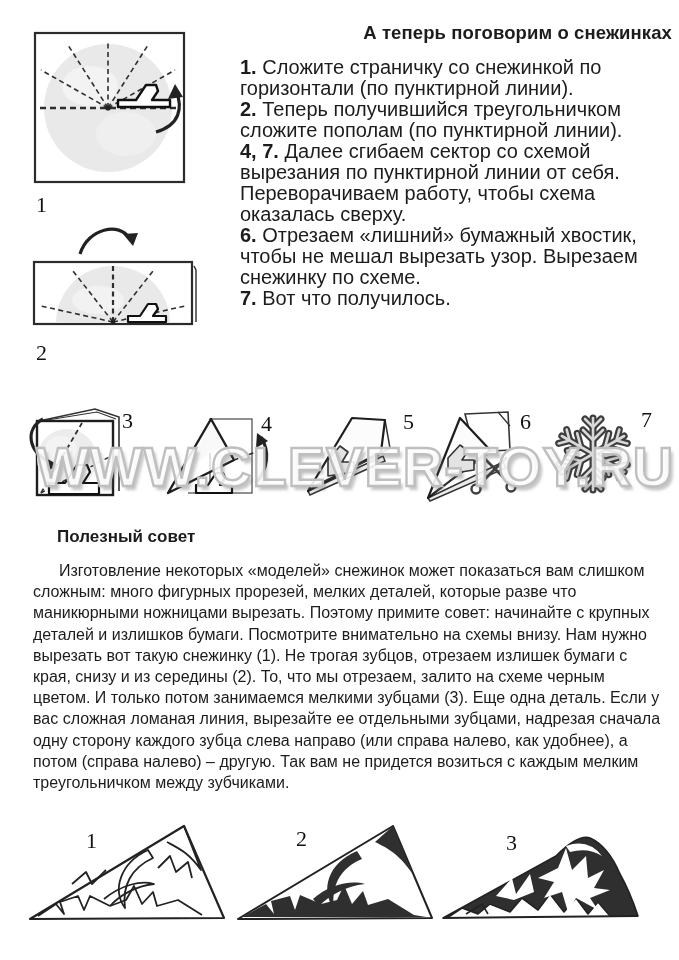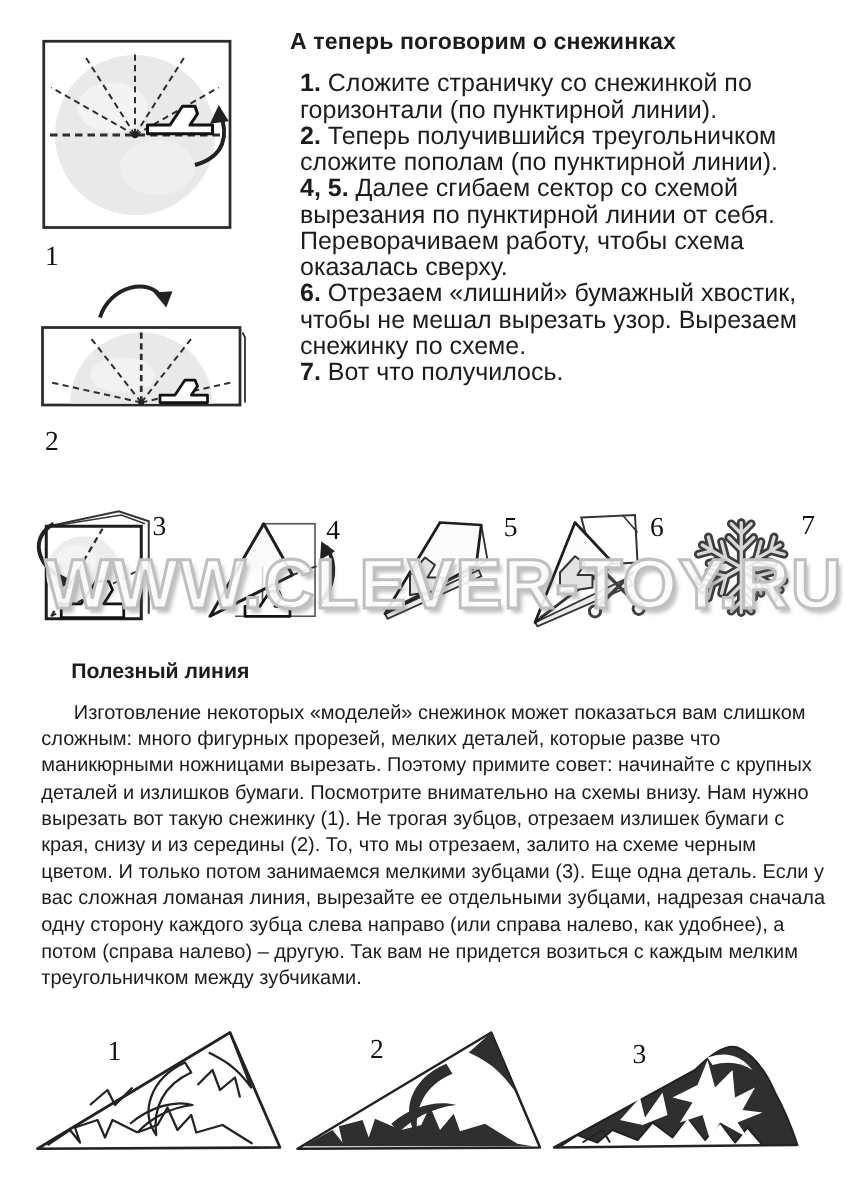--- a/index.html
+++ b/index.html
@@ -1,19 +1,19 @@
 <!DOCTYPE html>
 <html><head>
 <meta charset="utf-8">
 <style>
   html,body{margin:0;padding:0;background:#ffffff;}
   .page{position:relative;width:679px;height:960px;background:#fff;overflow:hidden;
         font-family:"Liberation Sans",sans-serif;color:#1c1c1c;}
   .abs{position:absolute;}
-  h1.title{margin:0;font-size:18.5px;font-weight:700;letter-spacing:.1px;}
+  h1.title{margin:0;font-size:18.5px;font-weight:700;letter-spacing:.1px;text-align:right;}
   .instr{margin:0;padding:0;list-style:none;font-size:20px;line-height:21px;}
   .instr li{margin:0;}
   .instr b{font-weight:700;}
   .advice-h{margin:0;font-size:17px;font-weight:700;}
   .advice-b{margin:3px;font-size:16px;line-height:21.2px;text-indent:26px;}
   .figlabel{font-family:"Liberation Serif",serif;font-size:22px;color:#111;}
   .watermark{font-size:56px;font-weight:700;letter-spacing:1px;white-space:nowrap;
              color:rgba(255,255,255,.88);
              -webkit-text-stroke:2.4px #bfbfbf;
              text-shadow:3px 4px 3px rgba(90,90,90,.35);
@@ -66,21 +66,21 @@
     <circle cx="85" cy="100" r="2.4" fill="#222"></circle>
     <path d="M100,100 L100,94 L112,94 L120,82 L128,82 L130,87 L125,94 L138,94 L138,100 Z" fill="#fff" stroke="#111" stroke-width="2.2" stroke-linejoin="round"></path>
   </svg>
   <div class="abs figlabel" style="left:36px;top:340px">2</div>
 
   <h1 class="abs title" style="left:232px;top:22px;width:440px">А теперь поговорим о снежинках</h1>
 
   <ul class="abs instr" style="left:240px;top:57px;width:424px">
     <li><b>1.</b> <span>Сложите страничку со снежинкой по горизонтали (по пунктирной линии).</span></li>
     <li><b>2.</b> <span>Теперь получившийся треугольничком сложите пополам (по пунктирной линии).</span></li>
-    <li><b>4, 5.</b> <span>Далее сгибаем сектор со схемой вырезания по пунктирной линии от себя. Переворачиваем работу, чтобы схема оказалась сверху.</span></li>
+    <li><b>4, 7.</b> <span>Далее сгибаем сектор со схемой вырезания по пунктирной линии от себя. Переворачиваем работу, чтобы схема оказалась сверху.</span></li>
     <li><b>6.</b> <span>Отрезаем «лишний» бумажный хвостик, чтобы не мешал вырезать узор. Вырезаем снежинку по схеме.</span></li>
     <li><b>7.</b> <span>Вот что получилось.</span></li>
   </ul>
 
   <svg class="abs" style="left:25px;top:403px" width="115" height="105" viewBox="0 0 115 105">
     <path d="M14,18 L70,6 L94,14 L94,88" fill="#fff" stroke="#333" stroke-width="1.6"></path>
     <path d="M16,18 L72,9 L91,16" fill="none" stroke="#333" stroke-width="1.2"></path>
     <rect x="12" y="18" width="76" height="74" fill="#fff" stroke="#1e1e1e" stroke-width="2.4"></rect>
     <ellipse cx="42" cy="56" rx="30" ry="30" fill="#ececec"></ellipse>
     <ellipse cx="36" cy="46" rx="16" ry="13" fill="#f5f5f5" opacity=".8"></ellipse>
@@ -157,21 +157,21 @@
       <use href="#sfArm" transform="rotate(120 50 48)"></use>
       <use href="#sfArm" transform="rotate(180 50 48)"></use>
       <use href="#sfArm" transform="rotate(240 50 48)"></use>
       <use href="#sfArm" transform="rotate(300 50 48)"></use>
     </g>
   </svg>
   <div class="abs figlabel" style="left:641px;top:407px">7</div>
 
   <div class="abs watermark" style="left:36px;top:434px">WWW.CLEVER-TOY.RU</div>
 
-  <h2 class="abs advice-h" style="left:57px;top:527px">Полезный линия</h2>
+  <h2 class="abs advice-h" style="left:57px;top:527px">Полезный совет</h2>
   <p class="abs advice-b" style="left:30px;top:557px;width:628px">Изготовление некоторых «моделей» снежинок может показаться вам слишком сложным: много фигурных прорезей, мелких деталей, которые разве что маникюрными ножницами вырезать. Поэтому примите совет: начинайте с крупных деталей и излишков бумаги. Посмотрите внимательно на схемы внизу. Нам нужно вырезать вот такую снежинку (1). Не трогая зубцов, отрезаем излишек бумаги с края, снизу и из середины (2). То, что мы отрезаем, залито на схеме черным цветом. И только потом занимаемся мелкими зубцами (3). Еще одна деталь. Если у вас сложная ломаная линия, вырезайте ее отдельными зубцами, надрезая сначала одну сторону каждого зубца слева направо (или справа налево, как удобнее), а потом (справа налево) – другую. Так вам не придется возиться с каждым мелким треугольничком между зубчиками.</p>
 
   <div class="abs figlabel" style="left:86px;top:828px">1</div>
   <svg class="abs" style="left:26px;top:822px" width="202" height="102" viewBox="0 0 202 102">
     <polygon points="4,97 198,96 158,4" fill="#fff" stroke="#222" stroke-width="2.2" stroke-linejoin="round"></polygon>
     <g fill="none" stroke="#222" stroke-width="1.8" stroke-linejoin="round">
       <path d="M158,4 L175,48 C162,30 152,26 141,20"></path>
       <path d="M122,28 C94,41 86,68 99,86 C96,64 105,46 127,36 Z"></path>
       <path d="M78,77 C95,63 115,58 128,62 C110,64 94,73 84,84"></path>
       <path d="M12,94 L30,82 L38,92 L34,80 L52,74 L58,88 L64,74 L84,84"></path>

